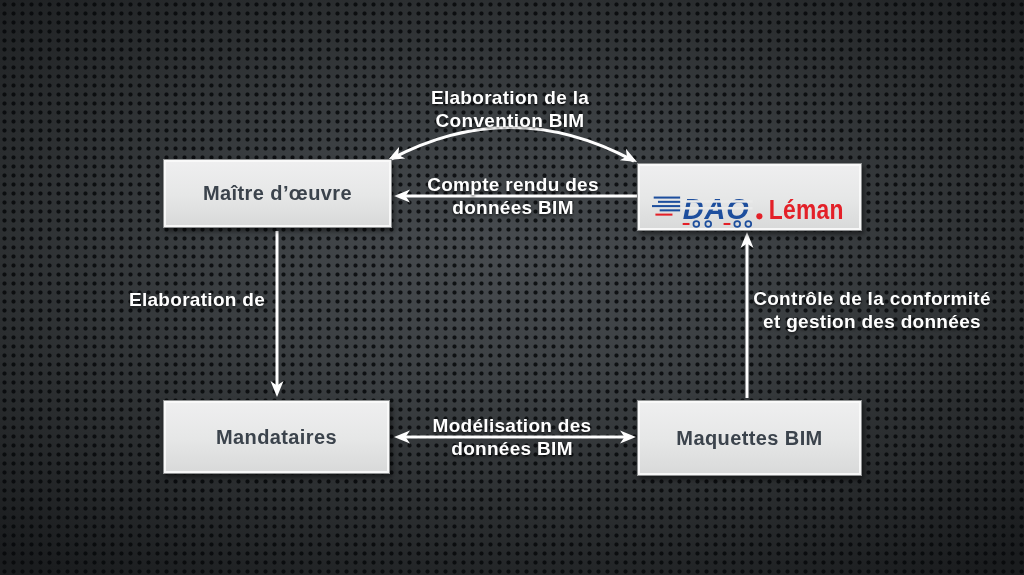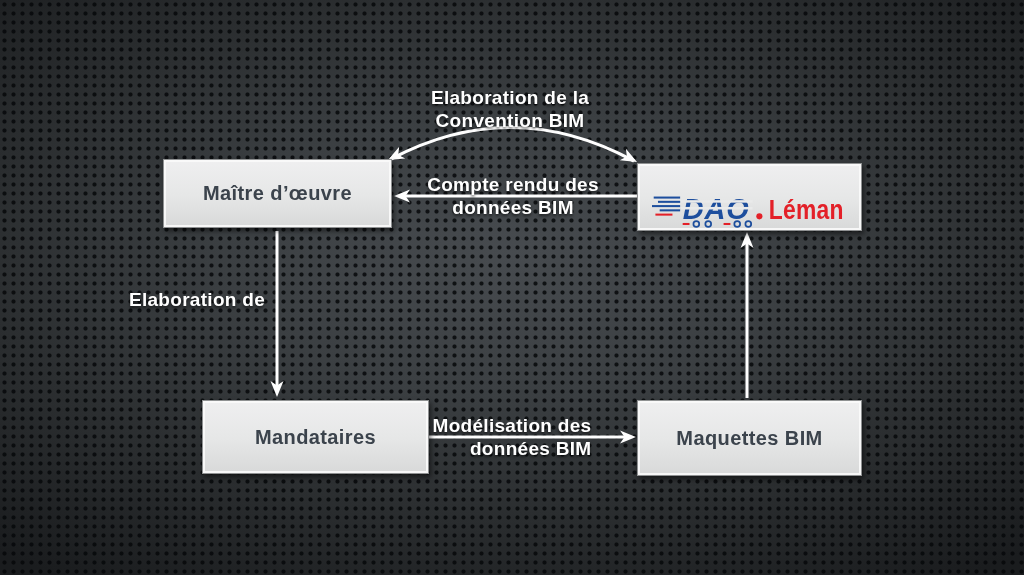--- a/index.html
+++ b/index.html
@@ -31,21 +31,21 @@
     border: 1px solid #8f9192;
     box-shadow: inset 0 0 0 2px rgba(250,250,250,0.92), 2px 3px 5px rgba(0,0,0,0.5);
     color: #3b434c;
     font-weight: bold;
     font-size: 20px;
     letter-spacing: 0.4px;
     white-space: nowrap;
   }
   .node-maitre      { left: 163px; top: 159px; width: 227px; height: 67px; }
   .node-dao         { left: 637px; top: 163px; width: 223px; height: 66px; align-items: flex-end; }
-  .node-mandataires { left: 163px; top: 400px; width: 225px; height: 72px; margin-left: 39px; }
+  .node-mandataires { left: 163px; top: 400px; width: 225px; height: 72px; }
   .node-maquettes   { left: 637px; top: 400px; width: 223px; height: 74px; justify-content: center; }
 
   
   .arrows {
     position: absolute;
     left: 0; top: 0;
     width: 1024px; height: 575px;
     pointer-events: none;
   }
 
@@ -59,21 +59,21 @@
     font-size: 19px;
     line-height: 23px;
     letter-spacing: 0.3px;
     text-shadow: 0 2px 3px rgba(0,0,0,0.6);
     white-space: nowrap;
   }
   .label-convention   { left: 510px; top:  86px; }
   .label-compte       { left: 513px; top: 173px; }
   .label-transmission { left: 197px; top: 288px; }
   .label-controle     { left: 872px; top: 287px; }
-  .label-modelisation { left: 512px; top: 414px; text-align: right; }
+  .label-modelisation { left: 512px; top: 414px; }
 
   .logo-svg { display: block; }
 </style>
 </head>
 <body>
 
 <div class="slide">
 
   <svg class="arrows" viewBox="0 0 1024 575" xmlns="http://www.w3.org/2000/svg">
     <defs>
@@ -162,19 +162,23 @@
 
   <div class="edge-label label-compte">
     <div>Compte rendu des</div>
     <div>données BIM</div>
   </div>
 
   <div class="edge-label label-transmission">
     <div>Elaboration de</div>
   </div>
 
+  <div class="edge-label label-controle">
+    <div>Contrôle de la conformité</div>
+    <div>et gestion des données</div>
+  </div>
 
   <div class="edge-label label-modelisation">
     <div>Modélisation des</div>
     <div>données BIM</div>
   </div>
 
 </div>
 
 </body></html>

